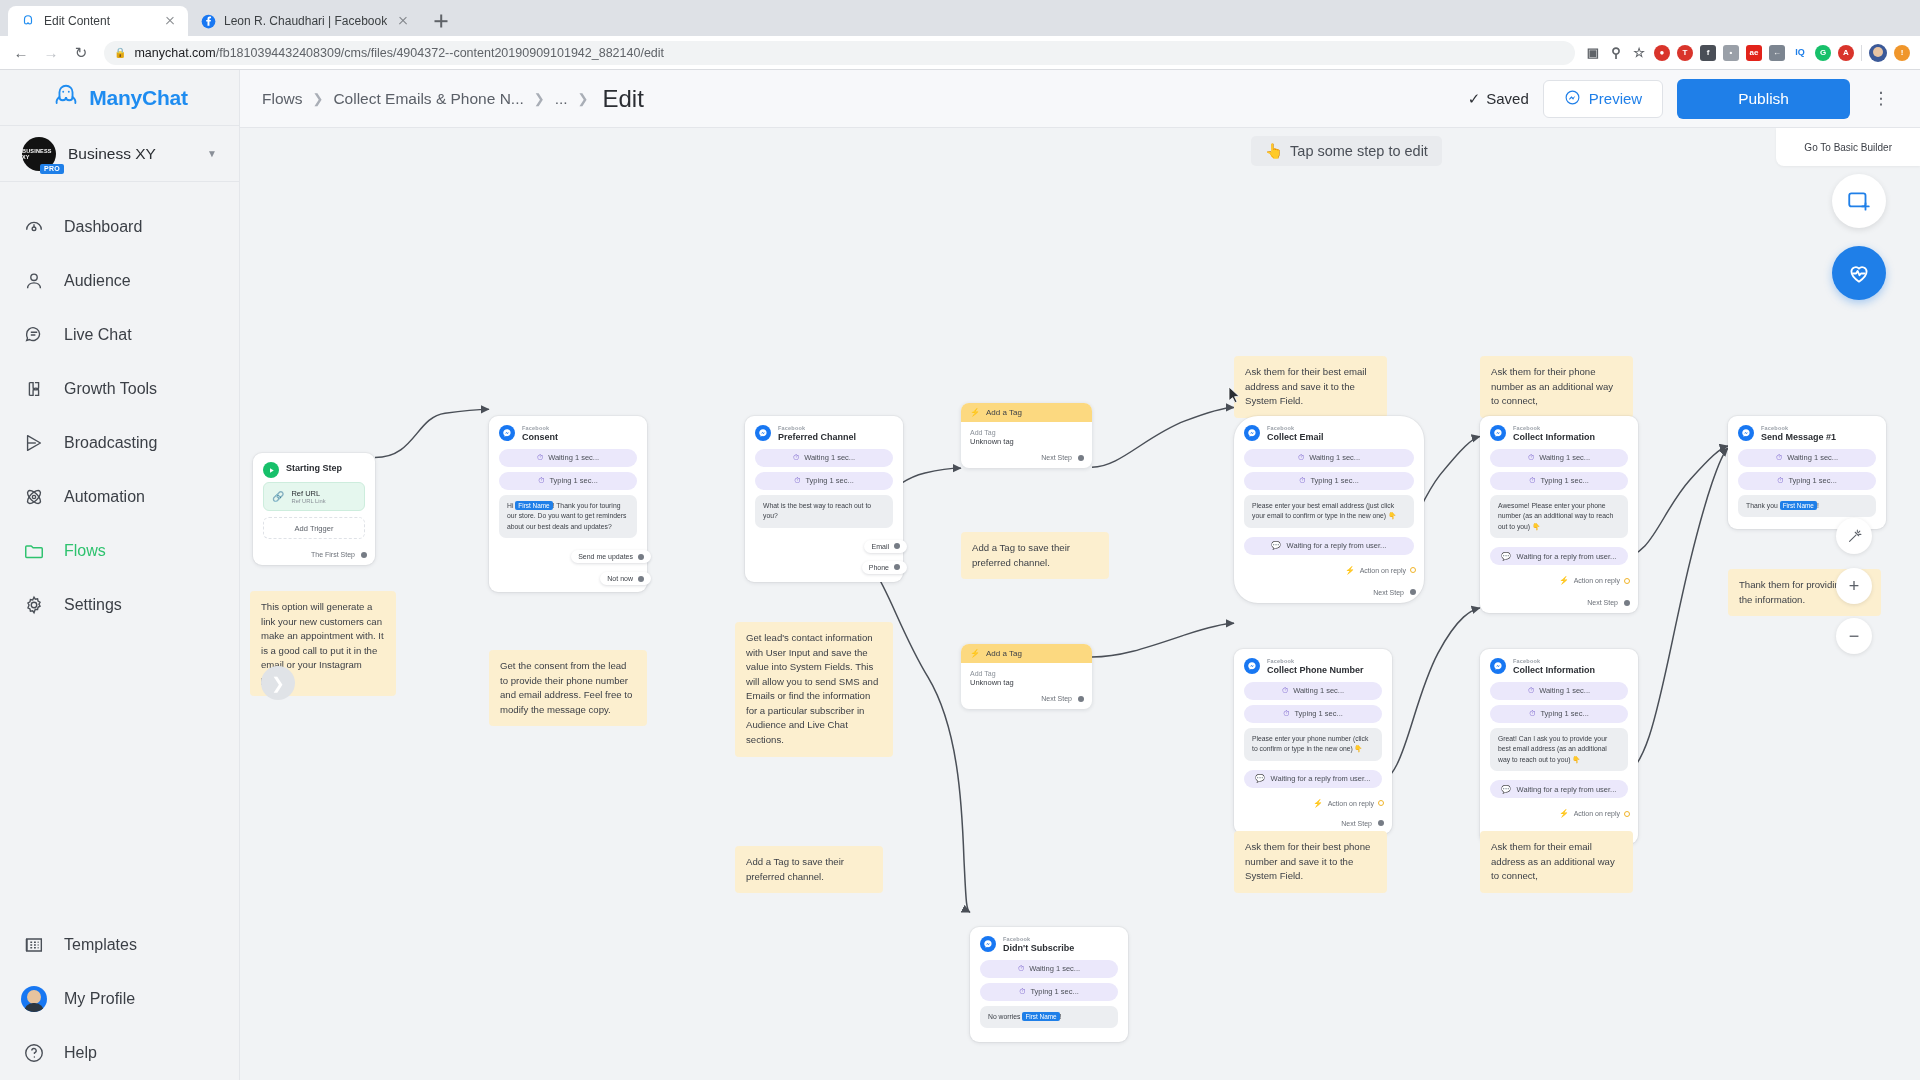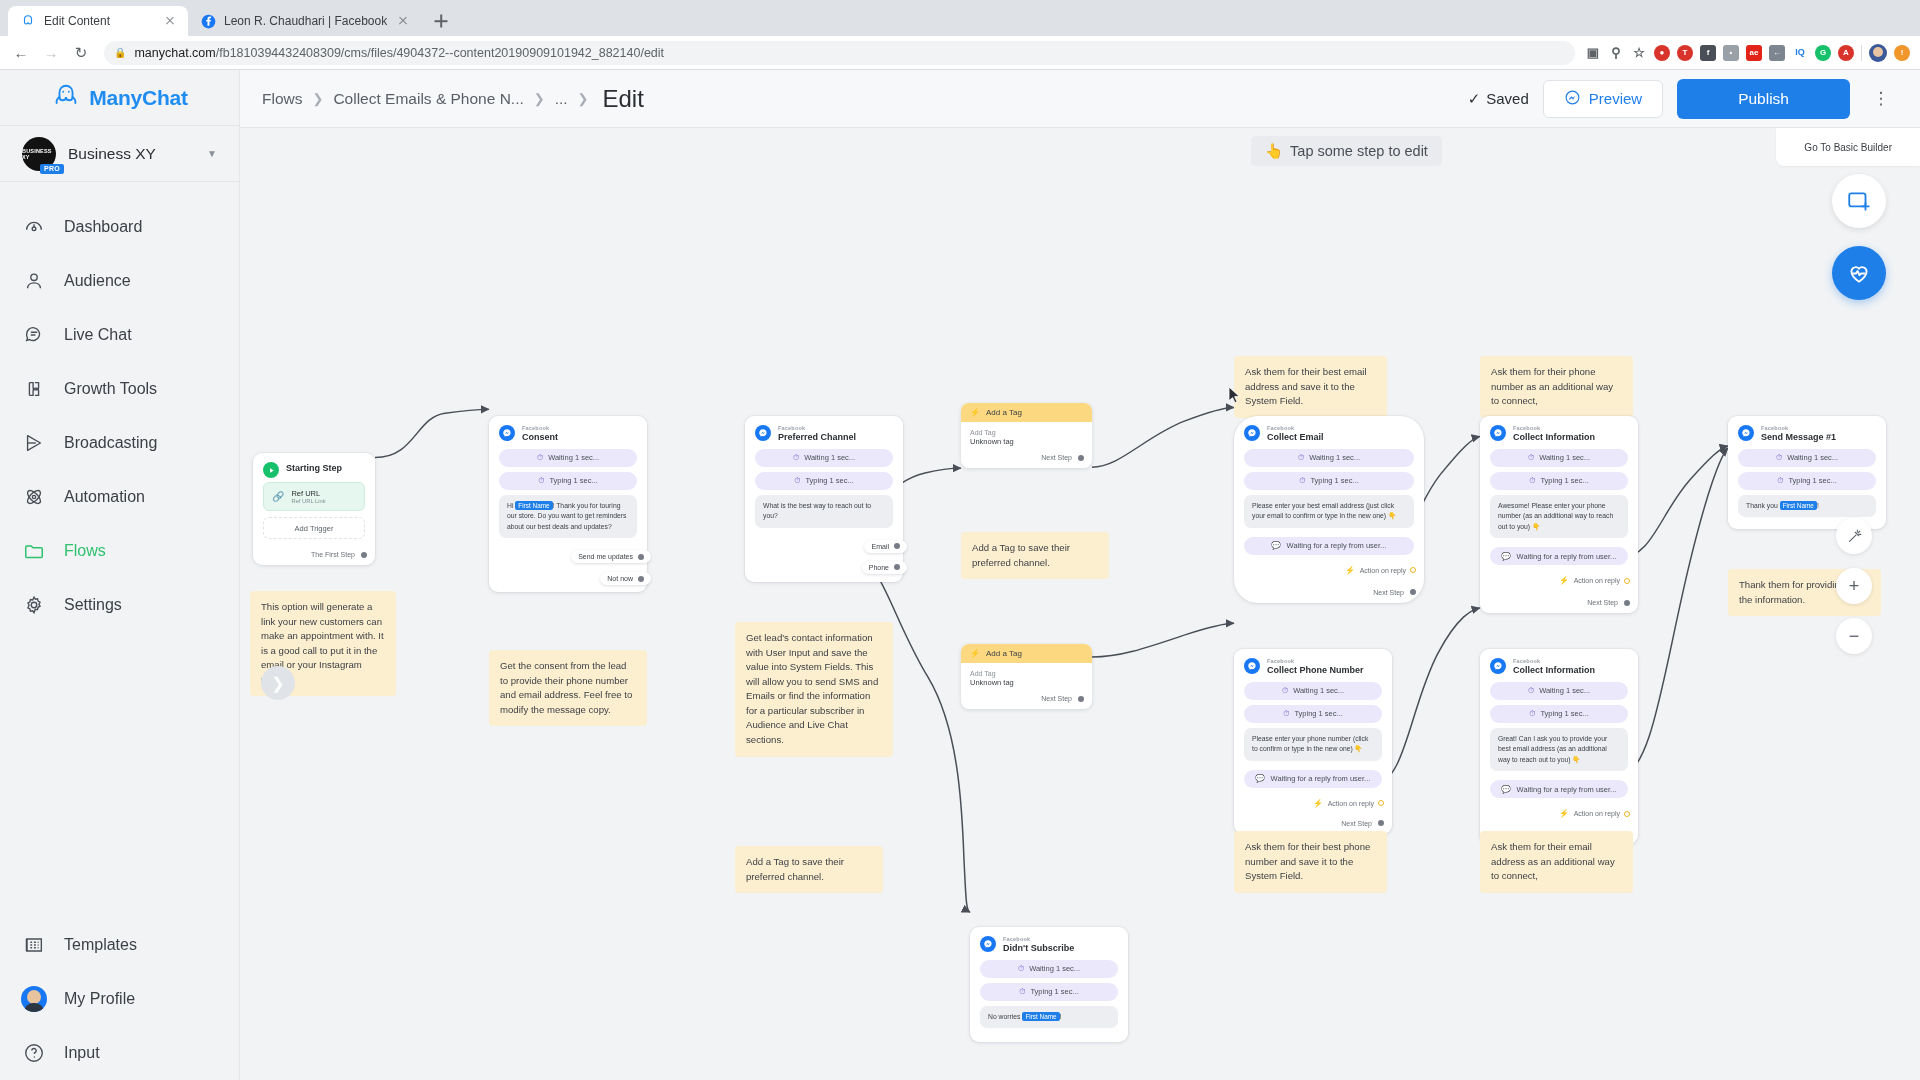--- a/index.html
+++ b/index.html
@@ -395,21 +395,21 @@
         <span>My Profile</span>
       </div>
       <div class="navitem">
         <span class="ico">
             <svg width="22" height="22" viewBox="0 0 24 24" fill="none" stroke="#4a4f57" stroke-width="1.5">
               <circle cx="12" cy="12" r="9"></circle>
               <path d="M9.6 9.3a2.4 2.4 0 1 1 2.9 2.5v1.4"></path>
               <circle cx="12.4" cy="16.3" r=".8" fill="#4a4f57" stroke="none"></circle>
             </svg>
           </span>
-        <span>Input</span>
+        <span>Help</span>
       </div>
     </div>
   </div>
 
   <div class="main">
 
     <div class="topbar">
       <div class="crumbs">
         <span class="crumb">Flows</span>
         <span class="crumb-sep">❯</span>

